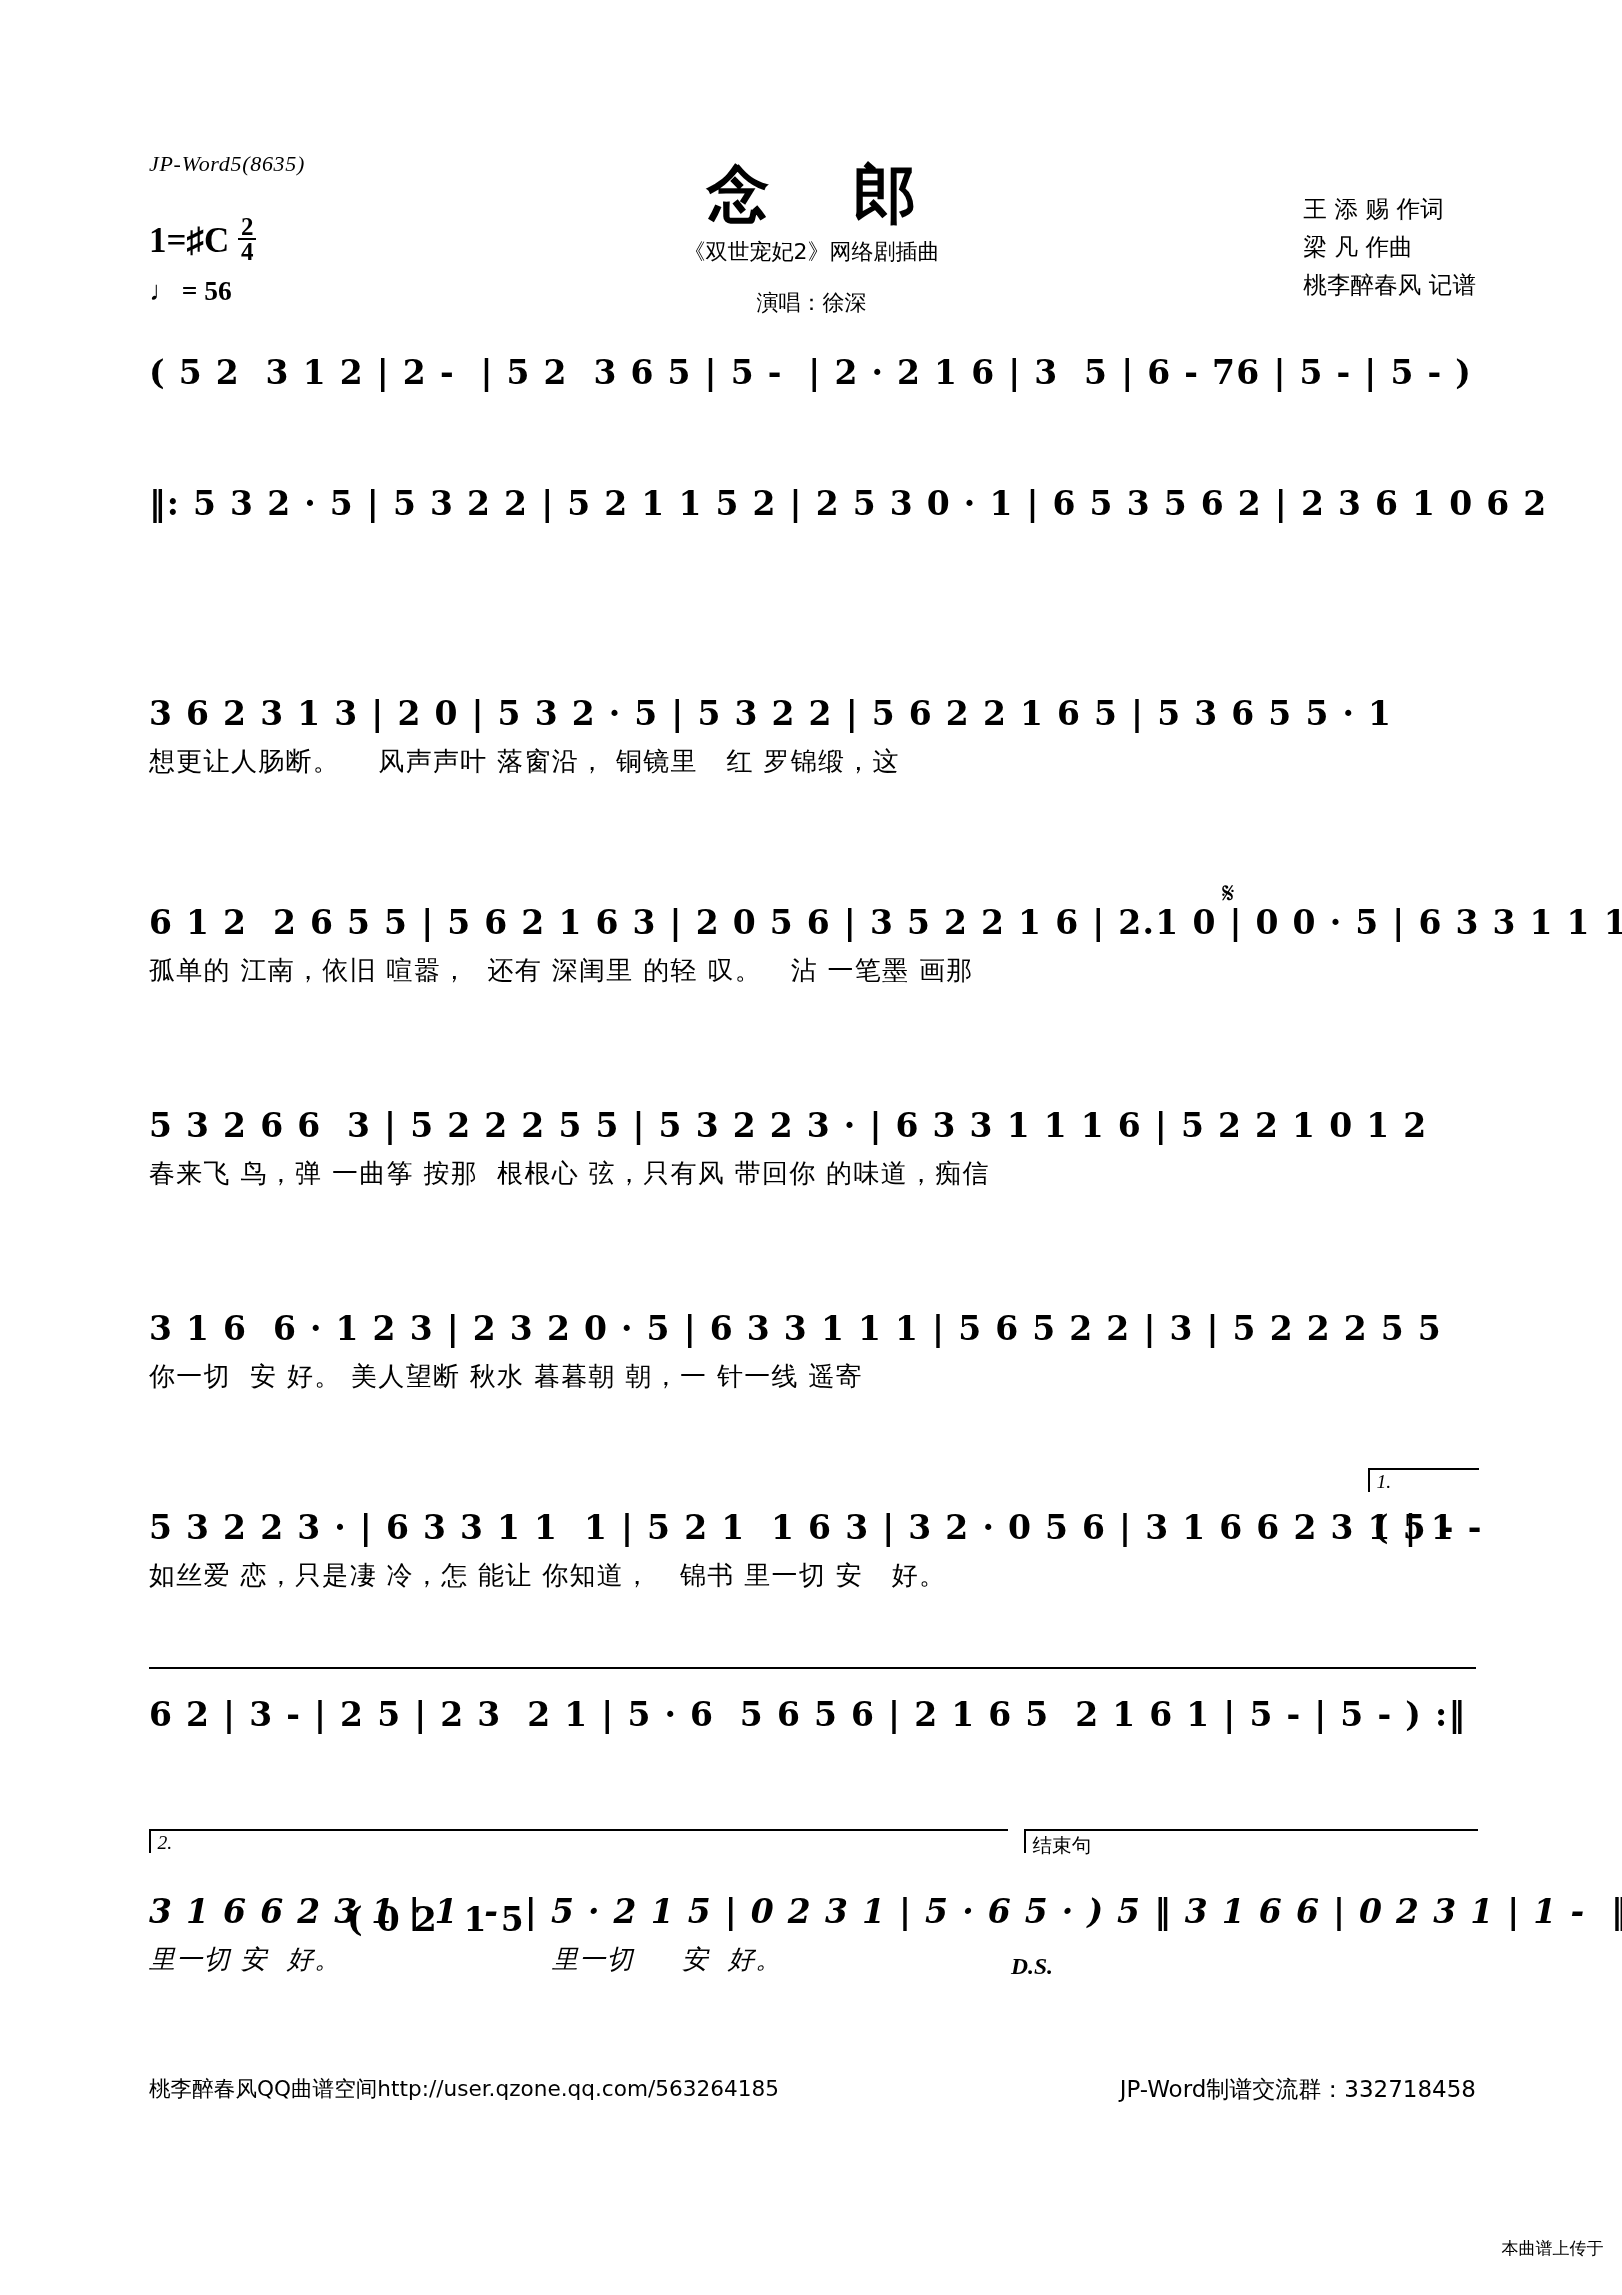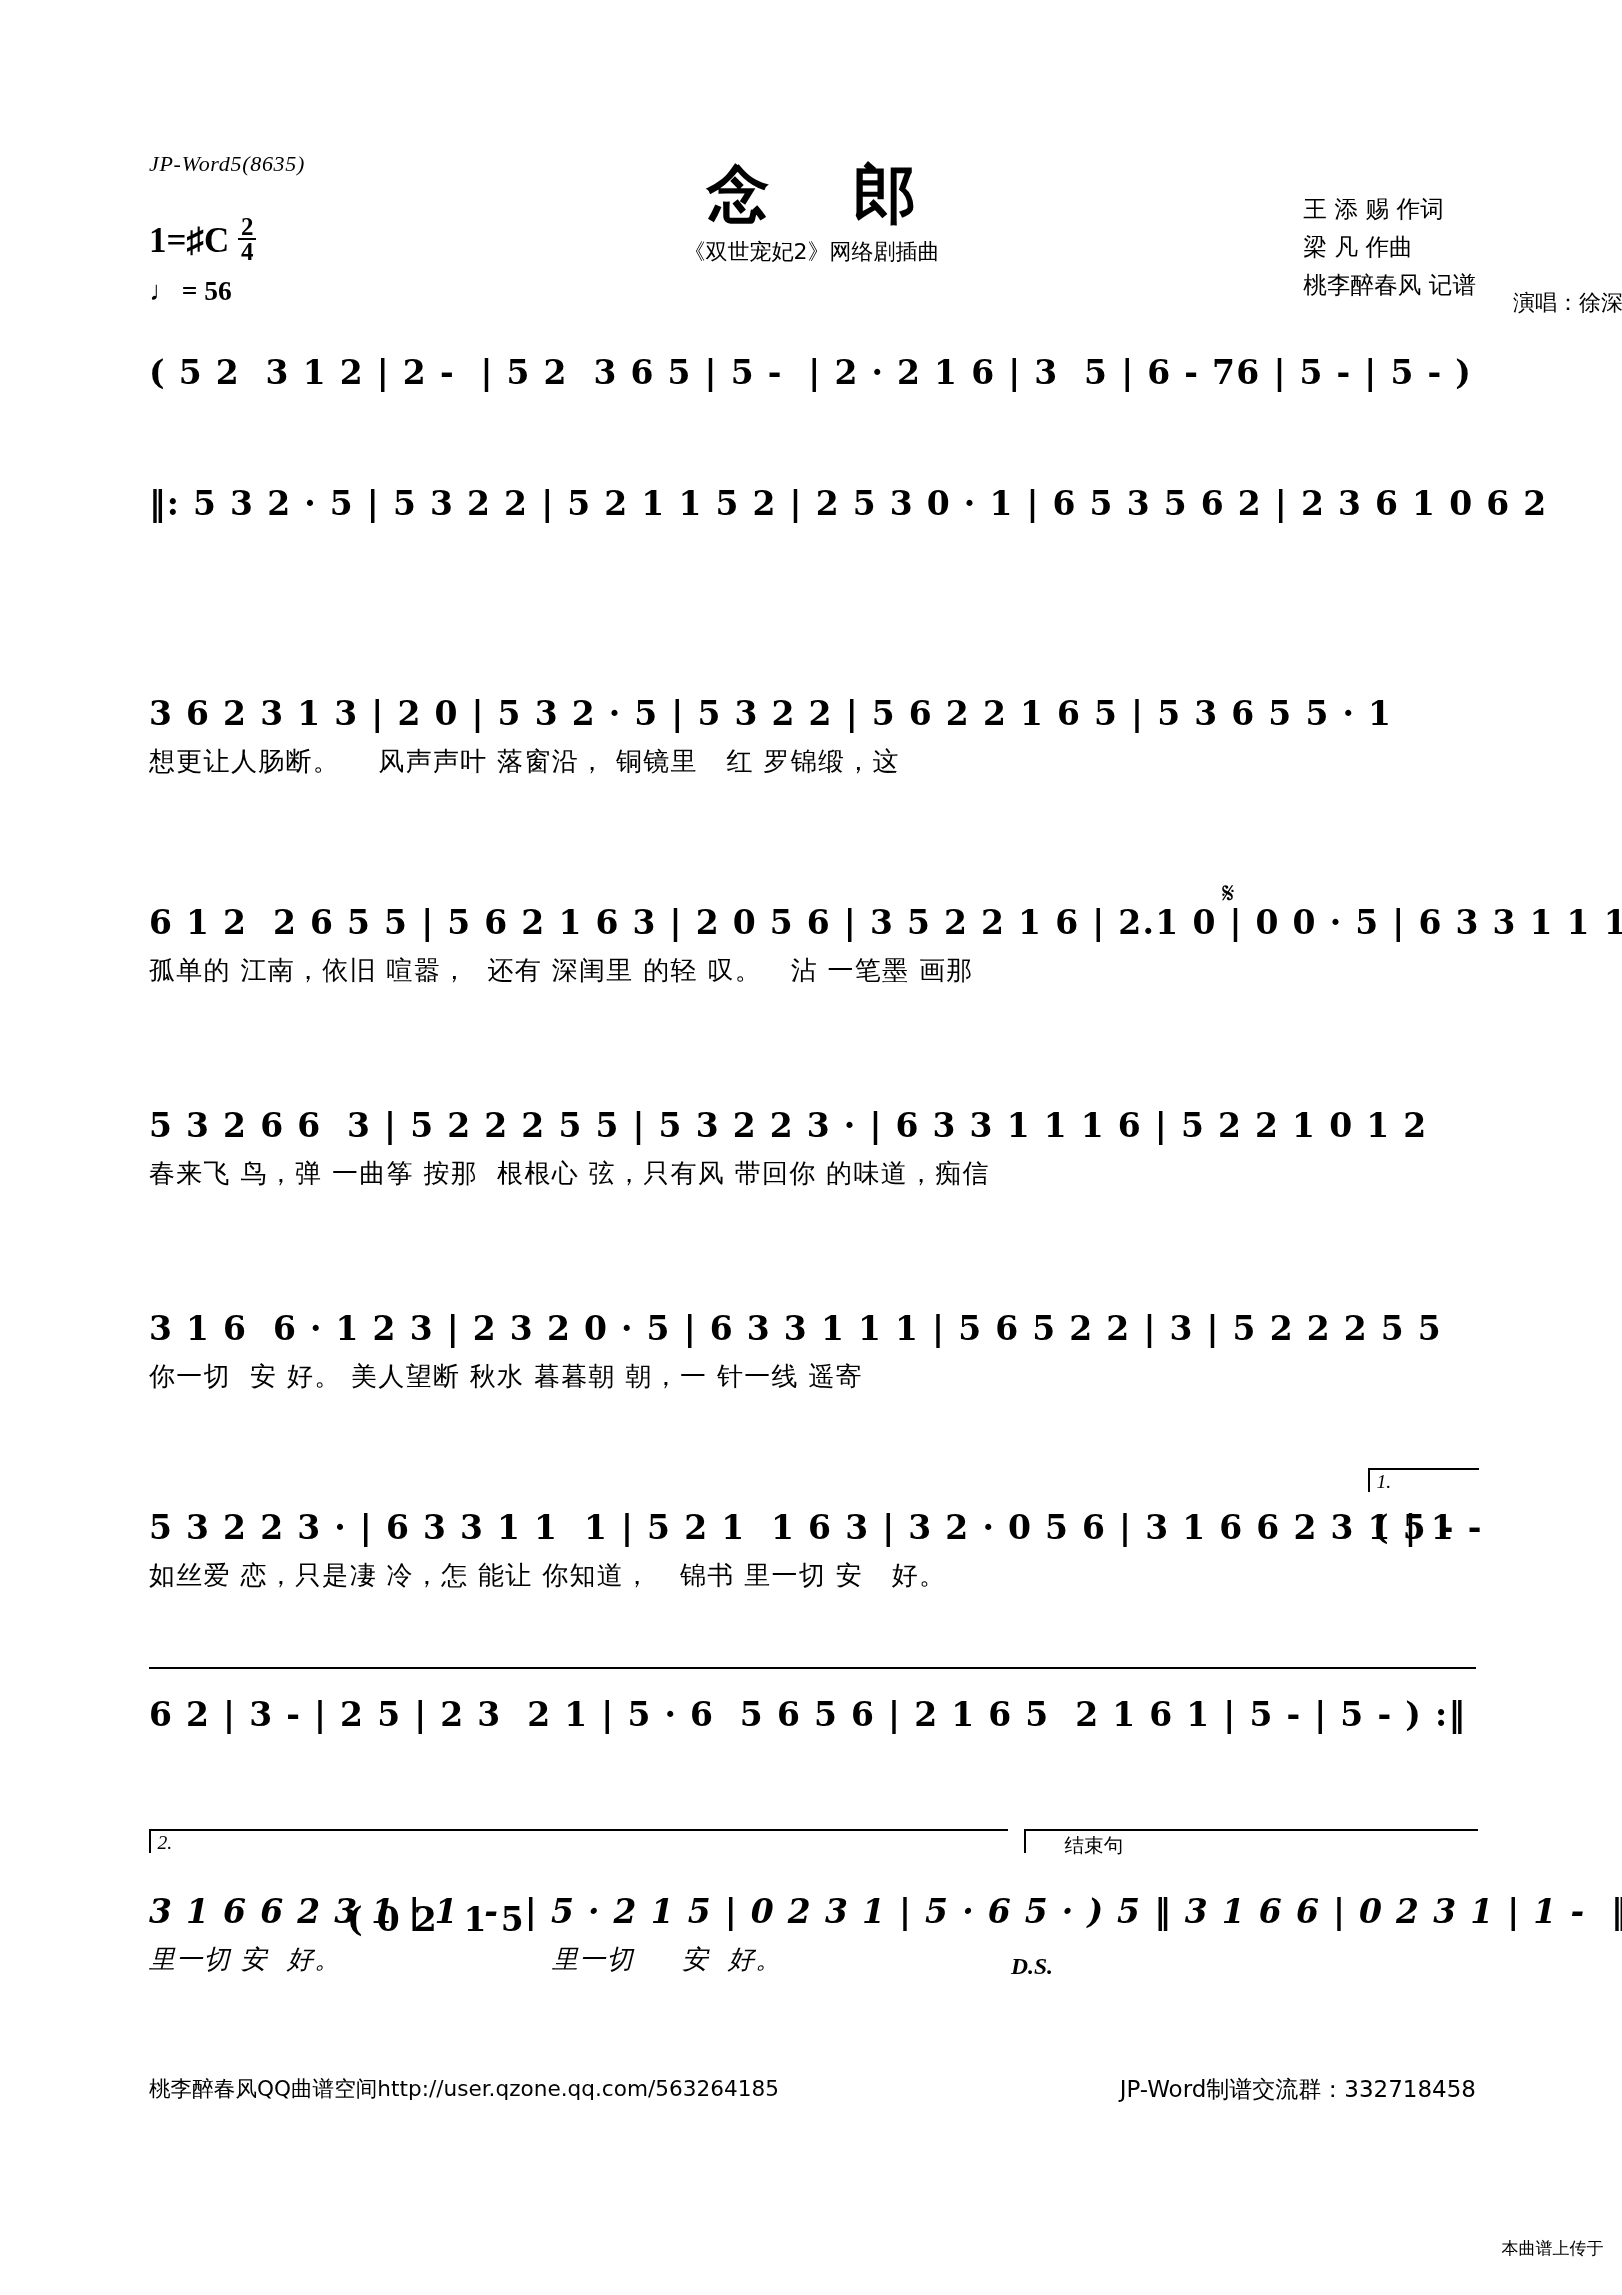--- a/index.html
+++ b/index.html
@@ -52,21 +52,21 @@
     top: 237px;
     text-align: center;
     font-family: "DejaVu Sans", sans-serif;
     font-size: 22px;
   }
   .subtitle2 {
     position: absolute;
     left: 0;
     right: 0;
     top: 288px;
-    text-align: right;
+    text-align: center;
     font-family: Liberation Sans, sans-serif;
     font-size: 22px;
   }
   .credits {
     position: absolute;
     right: 147px;
     top: 190px;
     text-align: left;
     font-family: "DejaVu Sans", sans-serif;
     font-size: 23.6px;
@@ -136,21 +136,21 @@
     border-top: 2px solid #000;
     height: 22px;
   }
   .volta .lbl {
     position: absolute;
     left: 6.5px;
     top: 1.3px;
     font-size: 19.6px;
     font-style: italic;
   }
-  .volta.boxed .lbl { font-style: normal; margin-left: 32px; }
+  .volta.boxed .lbl { font-style: normal; }
 
   .hline {
     position: absolute;
     height: 0;
     border-top: 2px solid #000;
   }
 
   
   .footer-left {
     position: absolute;

